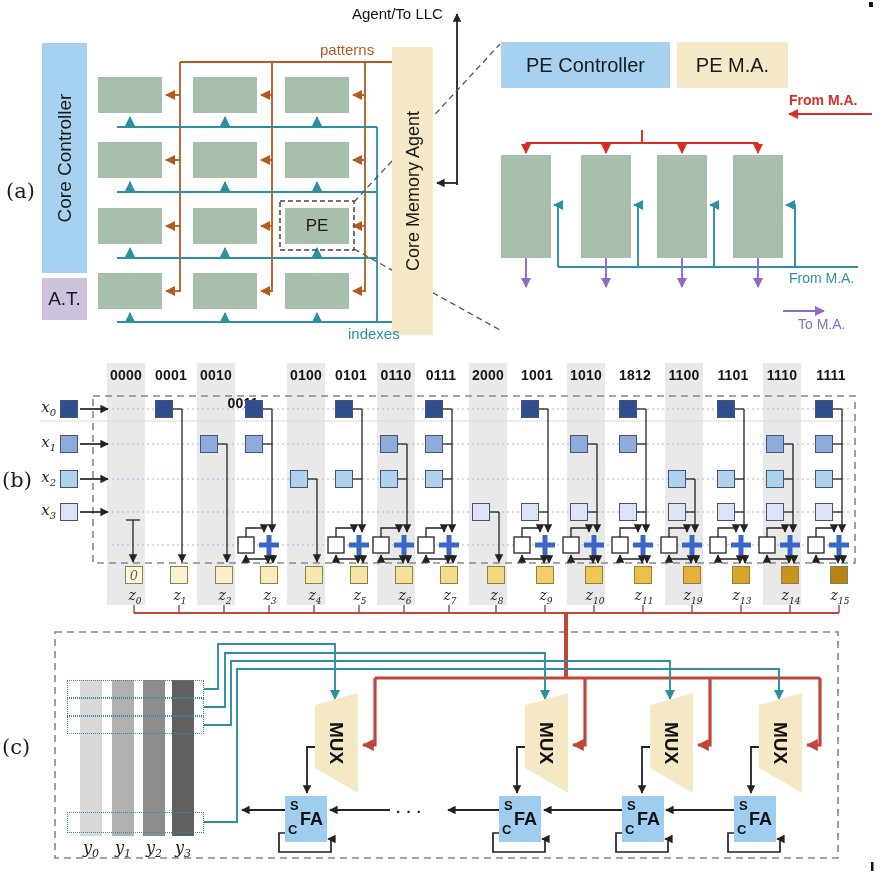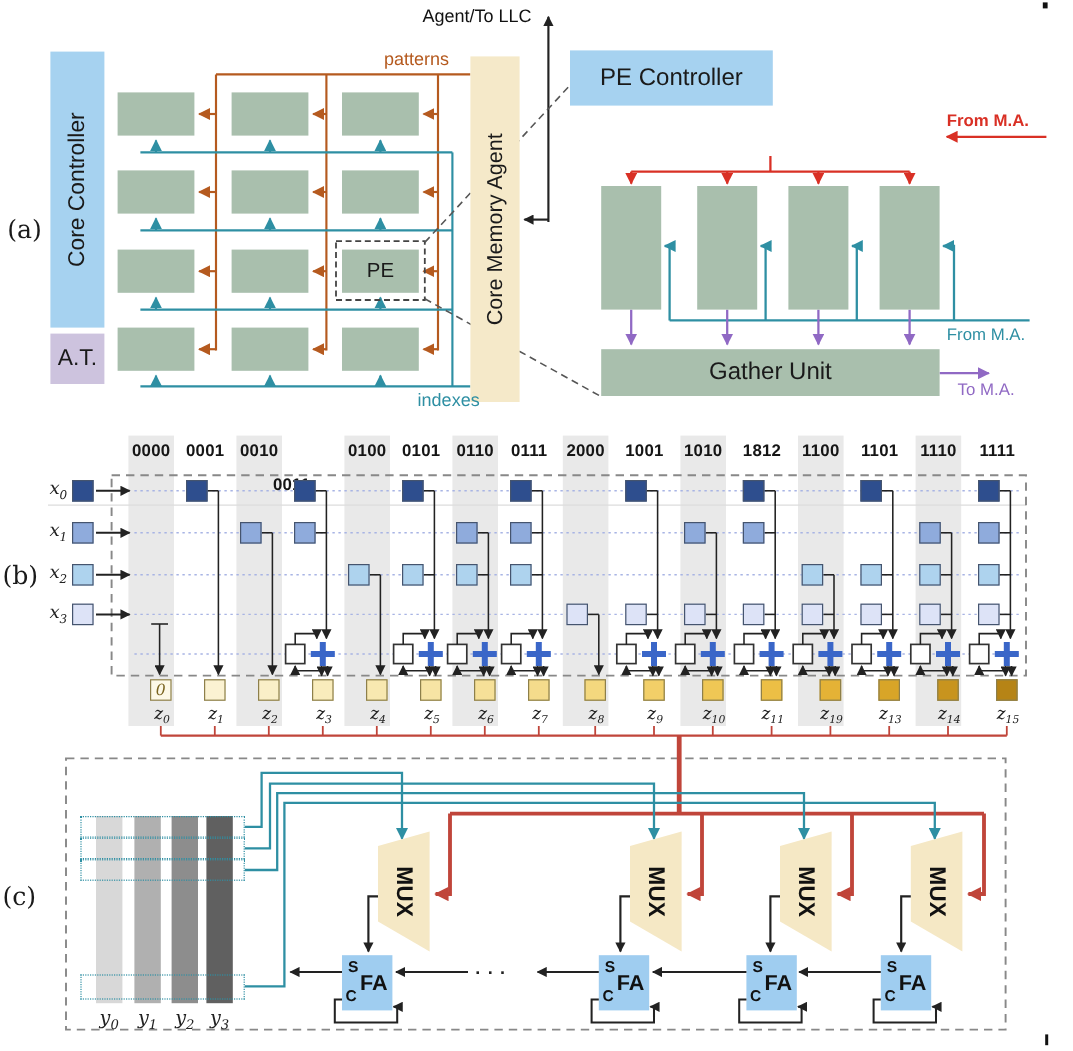--- a/index.html
+++ b/index.html
@@ -364,32 +364,32 @@
         <div style="position: absolute; left: 193px; top: 273px; width: 64px; height: 36px; background: rgb(169, 191, 173);"></div>
         <div style="position: absolute; left: 285px; top: 273px; width: 64px; height: 36px; background: rgb(169, 191, 173);"></div>
       </div>
     <div class="box" style="left:285px;top:208px;width:64px;height:36px;font-size:17px;">
       <span>PE</span>
     </div>
     <div class="lbl" style="left:352px;top:5px;font-size:15px;color:#111;">Agent/To LLC</div>
     <div class="lbl" style="left:320px;top:41px;font-size:15px;color:#b55a1f;">patterns</div>
     <div class="lbl" style="left:348px;top:325px;font-size:15px;color:#2e8fa3;">indexes</div>
 
-    <div class="box" style="left:475px;top:42px;width:169px;height:46px;background:#a6d2f0;font-size:20px;align-items:center;">
+    <div class="box" style="left:501px;top:42px;width:169px;height:46px;background:#a6d2f0;font-size:20px;align-items:center;">
       <span>PE Controller</span>
+    </div>
+    <div class="box" style="left:677px;top:42px;width:111px;height:46px;background:#f5e9c9;font-size:20px;">
+      <span>PE M.A.</span>
     </div>
     <div id="ipuBoxes">
         <div style="position: absolute; left: 501px; top: 155px; width: 50px; height: 103px; background: rgb(169, 191, 173);"></div>
         <div style="position: absolute; left: 581px; top: 155px; width: 50px; height: 103px; background: rgb(169, 191, 173);"></div>
         <div style="position: absolute; left: 657px; top: 155px; width: 50px; height: 103px; background: rgb(169, 191, 173);"></div>
         <div style="position: absolute; left: 733px; top: 155px; width: 50px; height: 103px; background: rgb(169, 191, 173);"></div>
       </div>
-    <div class="box" style="left:501px;top:291px;width:282px;height:39px;background:#a9bfad;font-size:20px;">
-      <span>Gather Unit</span>
-    </div>
     <div class="lbl" style="left:789px;top:92px;font-size:14px;color:#d93025;font-weight:600;">From M.A.</div>
     <div class="lbl" style="left:789px;top:270px;font-size:14px;color:#2e8fa3;">From M.A.</div>
     <div class="lbl" style="left:798px;top:316px;font-size:14px;color:#9069c4;">To M.A.</div>
 
     <div id="pbFg">
         <div class="hdr" style="position: absolute; left: 104px; top: 367px;">0000</div>
         <div class="hdr" style="position: absolute; left: 149px; top: 367px;">0001</div>
         <div class="hdr" style="position: absolute; left: 194px; top: 367px;">0010</div>
         <div class="hdr" style="position: absolute; left: 221px; top: 367px; margin-top: 28px;">0011</div>
         <div class="hdr" style="position: absolute; left: 284px; top: 367px;">0100</div>

